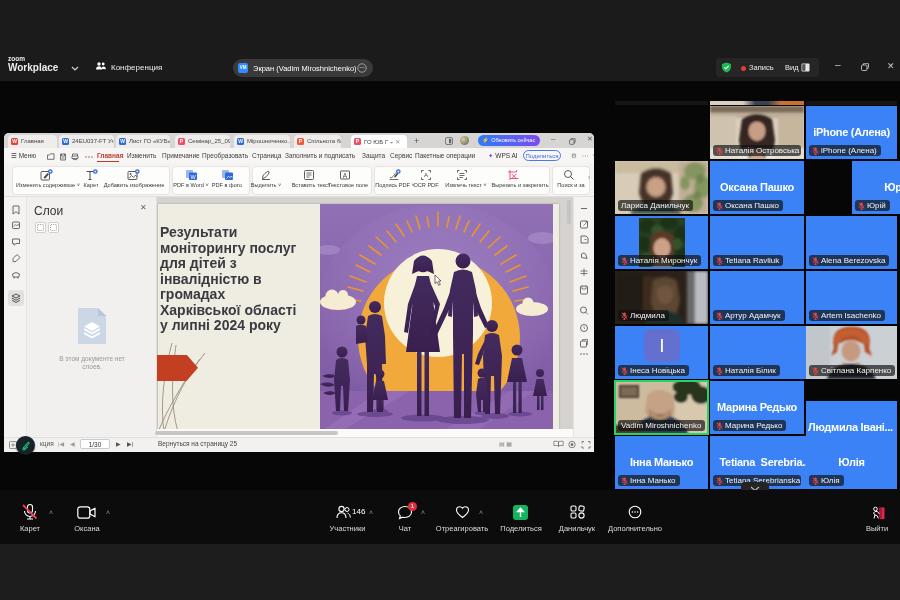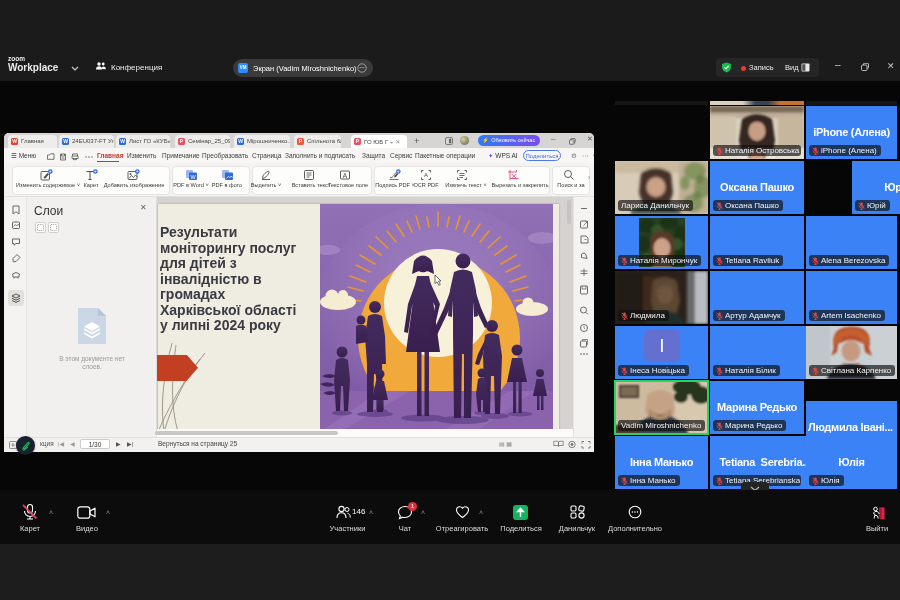--- a/index.html
+++ b/index.html
@@ -748,21 +748,21 @@
       <line x1="2" y1="2" x2="15.5" y2="15.5" stroke="#ef3b5f" stroke-width="1.8"></line>
     </svg>
 <div class="caret" style="left:49px;">˄</div>
 <div class="blabel" style="left:14px;width:32px;">Карет</div>
 
 <svg class="abs" style="left:77px;top:506px" width="19" height="13" viewBox="0 0 19 13">
       <rect x="0.8" y="0.8" width="12" height="11.4" rx="2.5" stroke="#fff" stroke-width="1.2" fill="none"></rect>
       <path d="M13 5l5-2.8v8.6L13 8z" stroke="#fff" stroke-width="1.2" fill="none" stroke-linejoin="round"></path>
     </svg>
 <div class="caret" style="left:106px;">˄</div>
-<div class="blabel" style="left:70px;width:34px;">Видео</div>
+<div class="blabel" style="left:70px;width:34px;">Оксана</div>
 
 <svg class="abs" style="left:336px;top:505px" width="15" height="14" viewBox="0 0 15 14">
       <circle cx="5.5" cy="4" r="2.6" stroke="#fff" stroke-width="1.1" fill="none"></circle>
       <path d="M1 13c0-3.3 2-5.3 4.5-5.3S10 9.7 10 13" stroke="#fff" stroke-width="1.1" fill="none"></path>
       <circle cx="11" cy="4.5" r="2" stroke="#fff" stroke-width="1" fill="none"></circle>
       <path d="M11.5 8.2c1.7.4 2.8 2 2.8 4.3" stroke="#fff" stroke-width="1" fill="none"></path>
     </svg>
 <div class="abs" style="left:352px;top:507px;font-size:8px;color:#fff;">146</div>
 <div class="caret" style="left:369px;">˄</div>
 <div class="blabel" style="left:325px;width:45px;">Участники</div>

